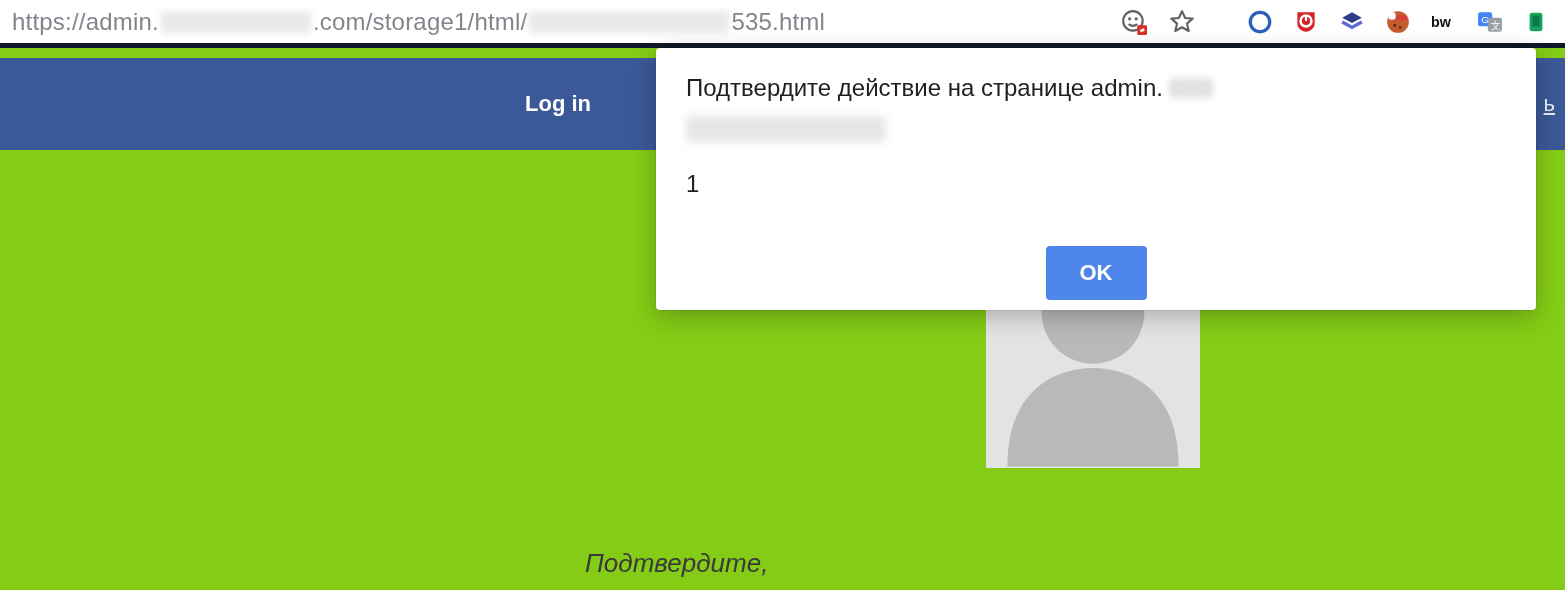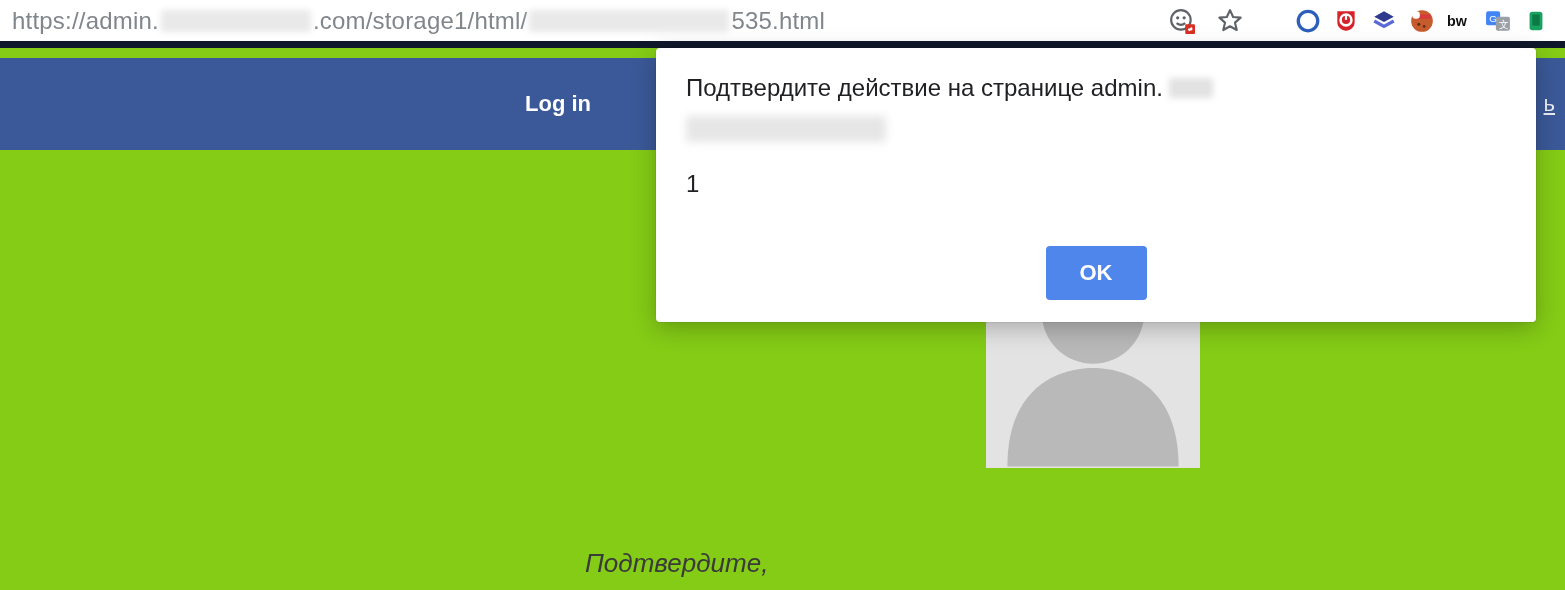--- a/index.html
+++ b/index.html
@@ -5,21 +5,21 @@
     * { box-sizing: border-box; margin: 0; padding: 0; }
     html, body { width: 1565px; height: 590px; font-family: -apple-system, BlinkMacSystemFont, "Segoe UI", Arial, sans-serif; overflow: hidden; background: #fff; }
 
     
     .browser-chrome {
       height: 48px;
       display: flex;
       align-items: center;
       padding: 0 8px;
       background: #ffffff;
-      border-bottom: 7px solid #0f172a;
+      border-bottom: 5px solid #0f172a;
     }
     .omnibox {
       flex: 0 0 auto;
       display: flex;
       align-items: baseline;
       font-size: 24px;
       letter-spacing: 0.2px;
       color: #202124;
       padding-left: 4px;
       white-space: nowrap;
@@ -38,21 +38,21 @@
     .omnibox .blur.b { width: 200px; margin: 0 2px; }
 
     .chrome-actions {
       margin-left: auto;
       display: flex;
       align-items: center;
       gap: 22px;
       padding-right: 8px;
     }
     .chrome-actions .icon { width: 26px; height: 26px; display:flex; align-items:center; justify-content:center; }
-    .ext-row { display:flex; align-items:center; gap: 12px; margin-left: 30px; }
+    .ext-row { display:flex; align-items:center; gap: 20px; margin-left: 30px; }
 
     
     .page {
       position: relative;
       width: 100%;
       height: calc(100% - 48px);
       background: #84cc16;
     }
     .fb-bar {
       position: absolute;
@@ -101,21 +101,21 @@
 
     
     .dialog {
       position: absolute;
       left: 656px;
       top: 0px;
       width: 880px;
       background: #fff;
       border-radius: 4px;
       box-shadow: 0 6px 24px rgba(0,0,0,0.25), 0 0 0 1px rgba(0,0,0,0.05);
-      padding: 26px 30px 22px 30px;
+      padding: 26px 30px 10px 30px;
     }
     .dialog-row1 {
       font-size: 24px;
       color: #202124;
       display: flex;
       align-items: center;
       flex-wrap: wrap;
       gap: 6px;
     }
     .dialog-row1 .blur-inline {

